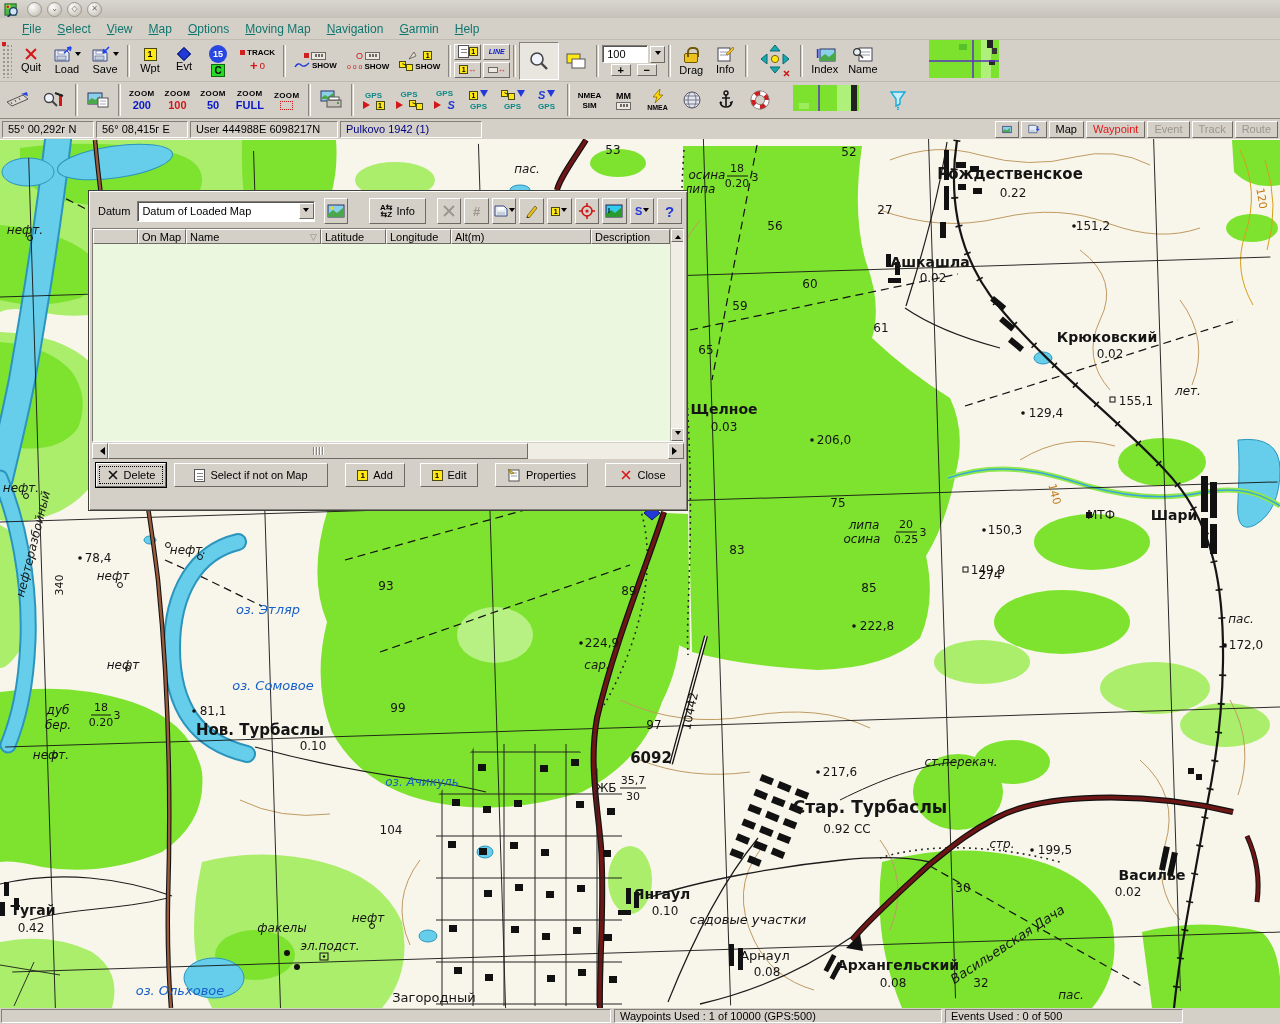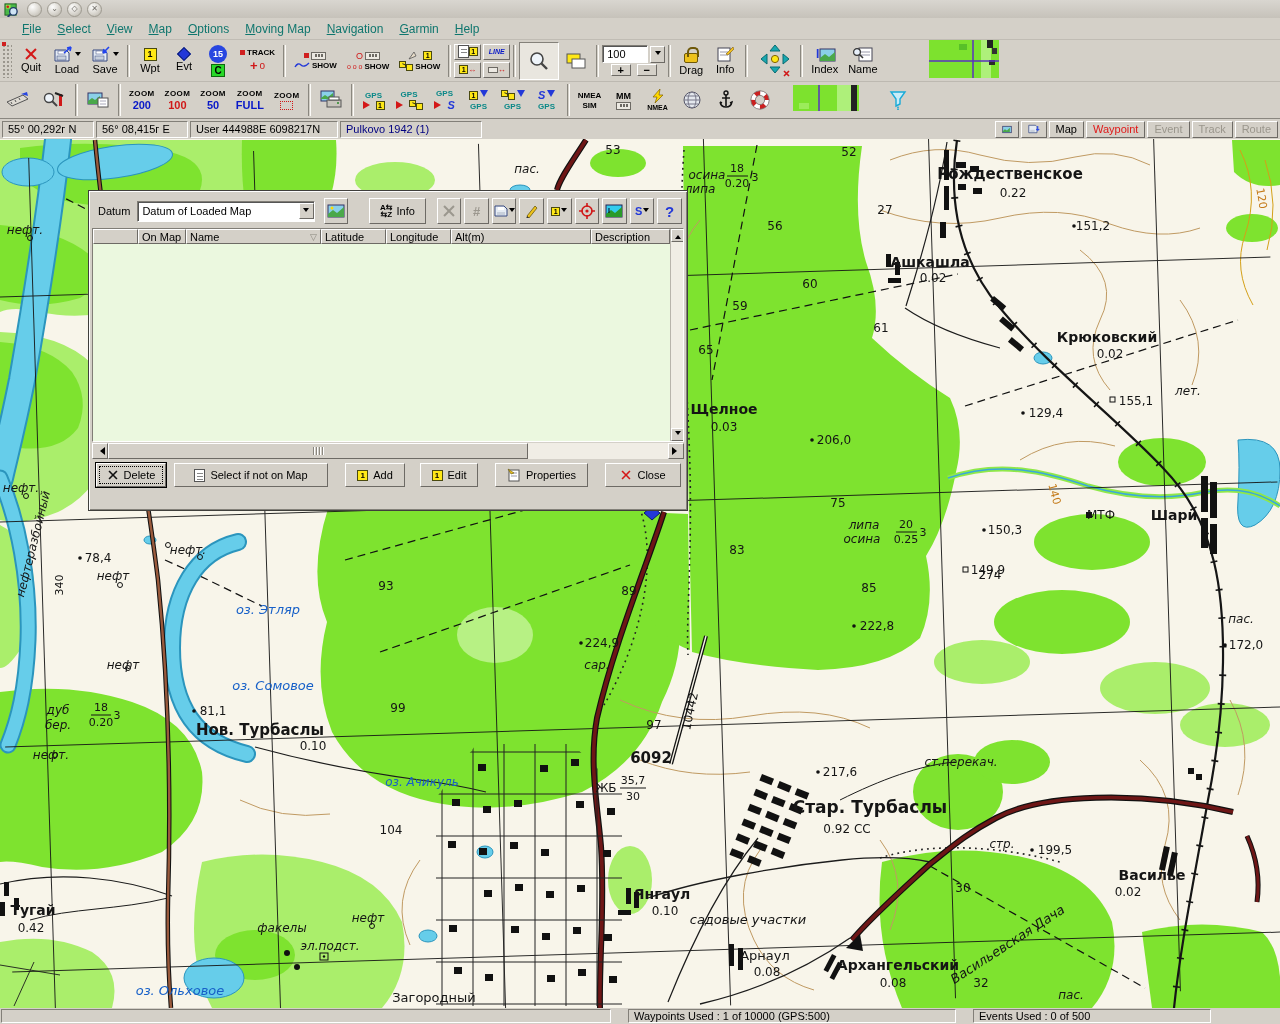--- a/index.html
+++ b/index.html
@@ -134,21 +134,21 @@
   #dlg-buttons{display:flex;align-items:center;margin-top:4px;height:24px;}
   .dlg-btn{height:24px;background:#d4d0c8;border:1px solid;border-color:#fff #6d6a65 #6d6a65 #fff;
     font-size:11px;display:flex;align-items:center;justify-content:center;gap:5px;color:#000;}
   .dlg-btn.focus{box-shadow:0 0 0 1px #000;outline:1px dotted #000;outline-offset:-4px;}
   .docic{position:relative;width:11px;height:13px;background:#fff;border:1px solid #555;}
   .docic i{position:absolute;left:2px;width:6px;height:1px;background:#888;}
   
   #statusbar{position:absolute;left:0;top:1008px;width:1280px;height:16px;background:#d4d0c8;
     display:flex;align-items:center;padding:0 1px;}
   .spanel{height:14px;border:1px solid;border-color:#827f78 #fff #fff #827f78;
-    font-size:11px;display:flex;align-items:center;padding:0 5px;margin-right:17px;color:#000;}
+    font-size:11px;display:flex;align-items:center;padding:0 5px;margin-right:3px;color:#000;}
   text{user-select:none;}
 </style>
 </head>
 <body>
 
 <div id="titlebar">
   <svg id="app-icon" viewBox="0 0 16 16">
     <rect x="1" y="2" width="12" height="12" fill="#49b849" stroke="#206020"></rect>
     <rect x="2" y="3" width="5" height="4" fill="#9fe04f"></rect>
     <circle cx="10" cy="10" r="4" fill="#cfe4f4" stroke="#203a68" stroke-width="1.4"></circle>

